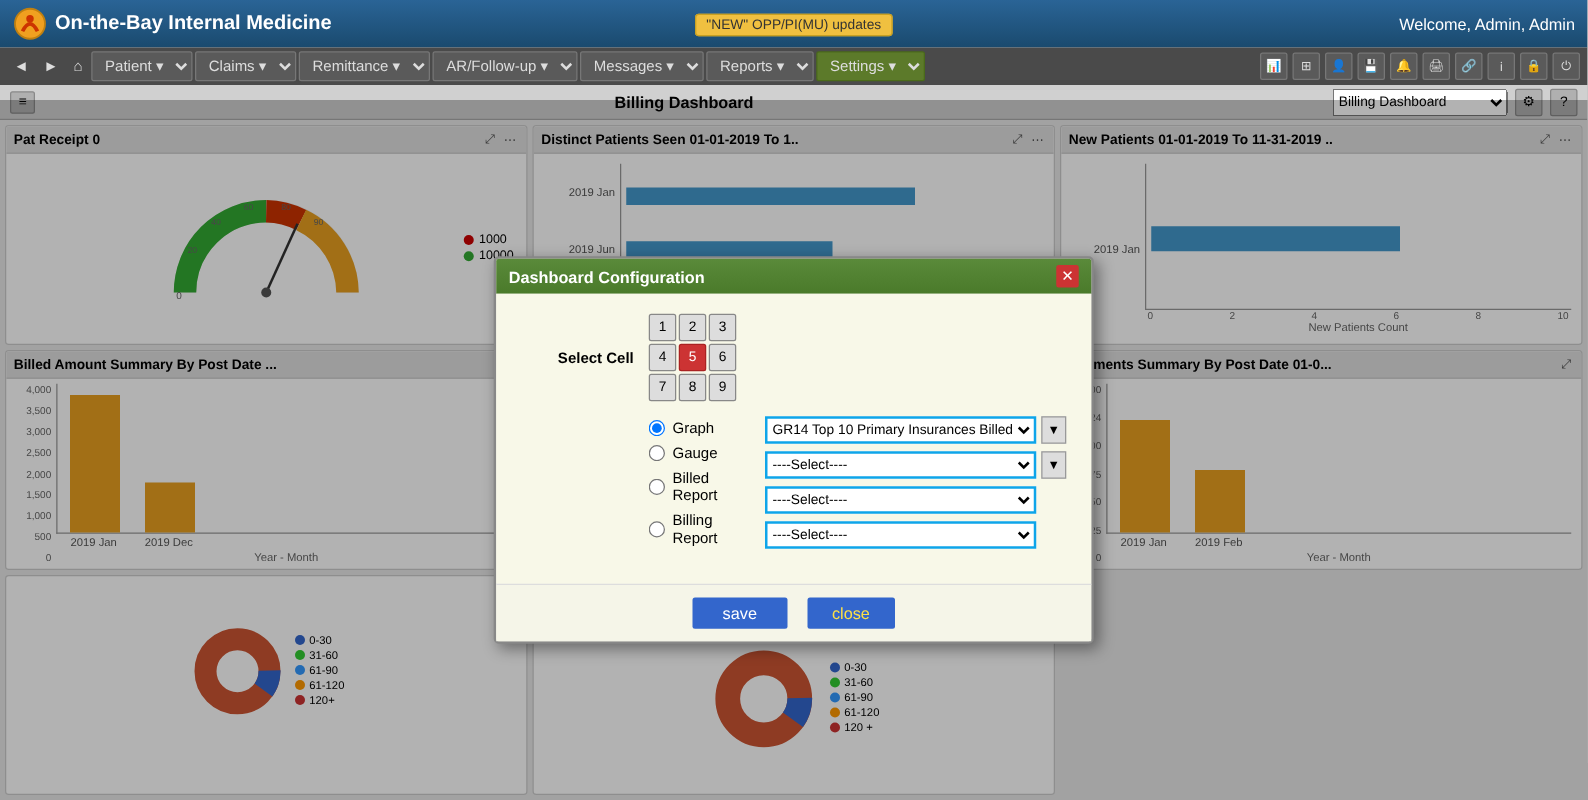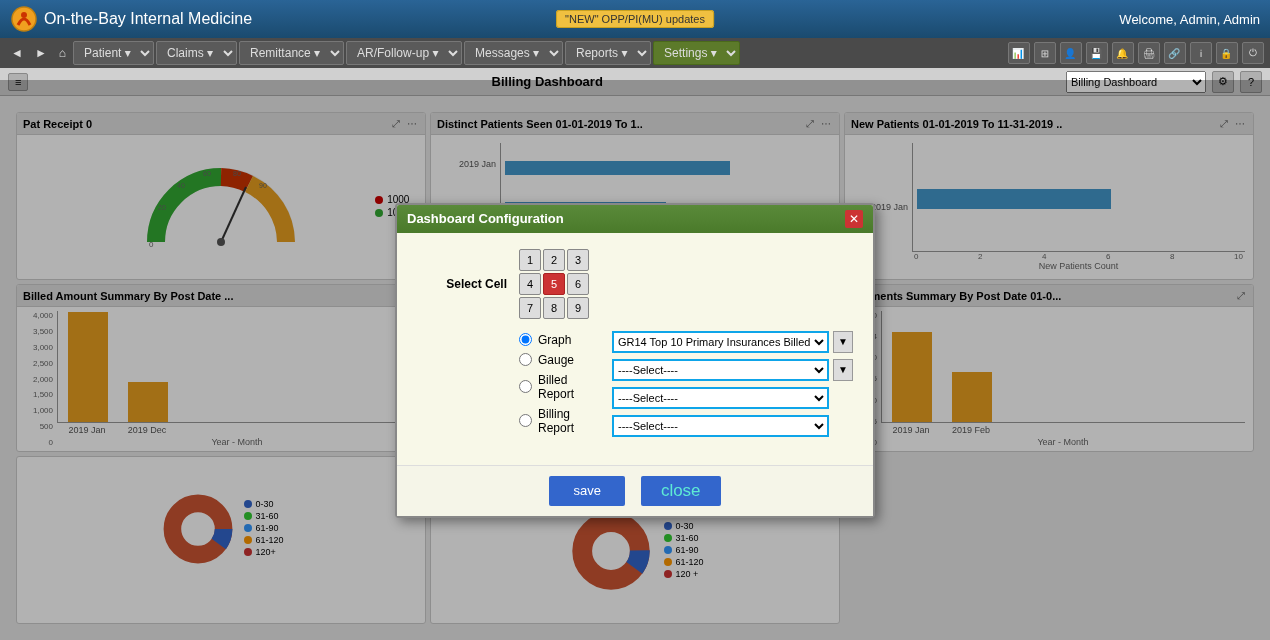--- a/index.html
+++ b/index.html
@@ -20,21 +20,21 @@
       gap: 6px;
       flex: 1;
     }
     .logo-icon {
       width: 28px;
       height: 28px;
     }
     .top-bar-title {
       color: #fff;
       font-size: 16px;
-      font-weight: normal;
+      font-weight: bold;
     }
     .top-bar-center {
       position: absolute;
       left: 50%;
       transform: translateX(-50%);
     }
     .new-badge {
       background: #f0c040;
       color: #333;
       font-size: 11px;
@@ -148,21 +148,21 @@
       font-size: 11px;
       border-radius: 2px;
     }
 
     
     .dashboard {
       display: grid;
       grid-template-columns: 1fr 1fr 1fr;
       grid-template-rows: 1fr 1fr;
       gap: 4px;
-      padding: 16px;
+      padding: 4px;
       height: calc(640px - 38px - 30px - 28px);
       position: relative;
     }
     .widget {
       background: white;
       border: 1px solid #ccc;
       border-radius: 3px;
       overflow: hidden;
       position: relative;
     }
@@ -384,24 +384,24 @@
       background: #3366cc;
       color: white;
       border: none;
       padding: 5px 24px;
       font-size: 13px;
       cursor: pointer;
       border-radius: 2px;
     }
     .modal-close-footer-btn {
       background: #3366cc;
-      color: #5eead4;
+      color: #fde047;
       border: none;
       padding: 5px 20px;
-      font-size: 17px;
+      font-size: 13px;
       cursor: pointer;
       border-radius: 2px;
     }
   </style>
 </head>
 <body>
 
 <div class="top-bar">
   <div class="top-bar-logo">
 

